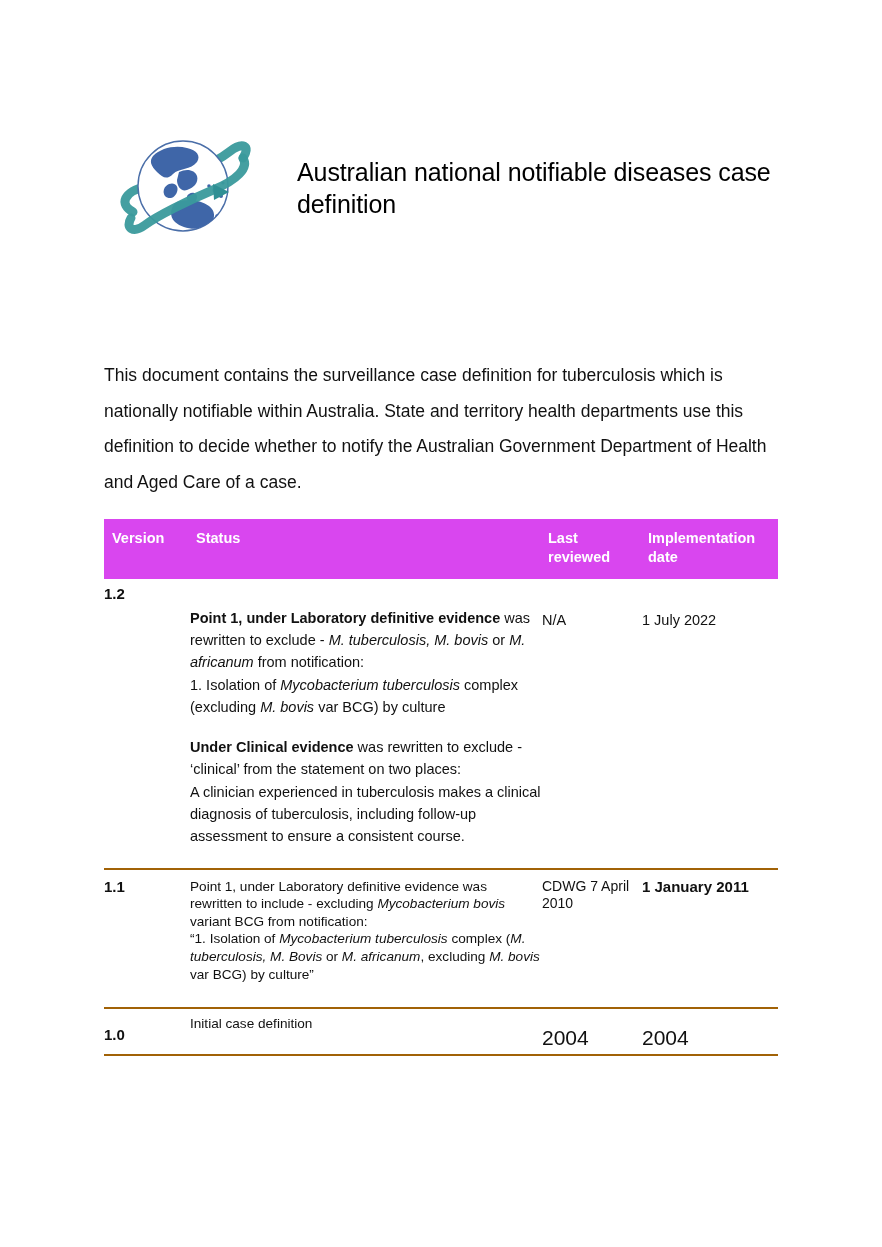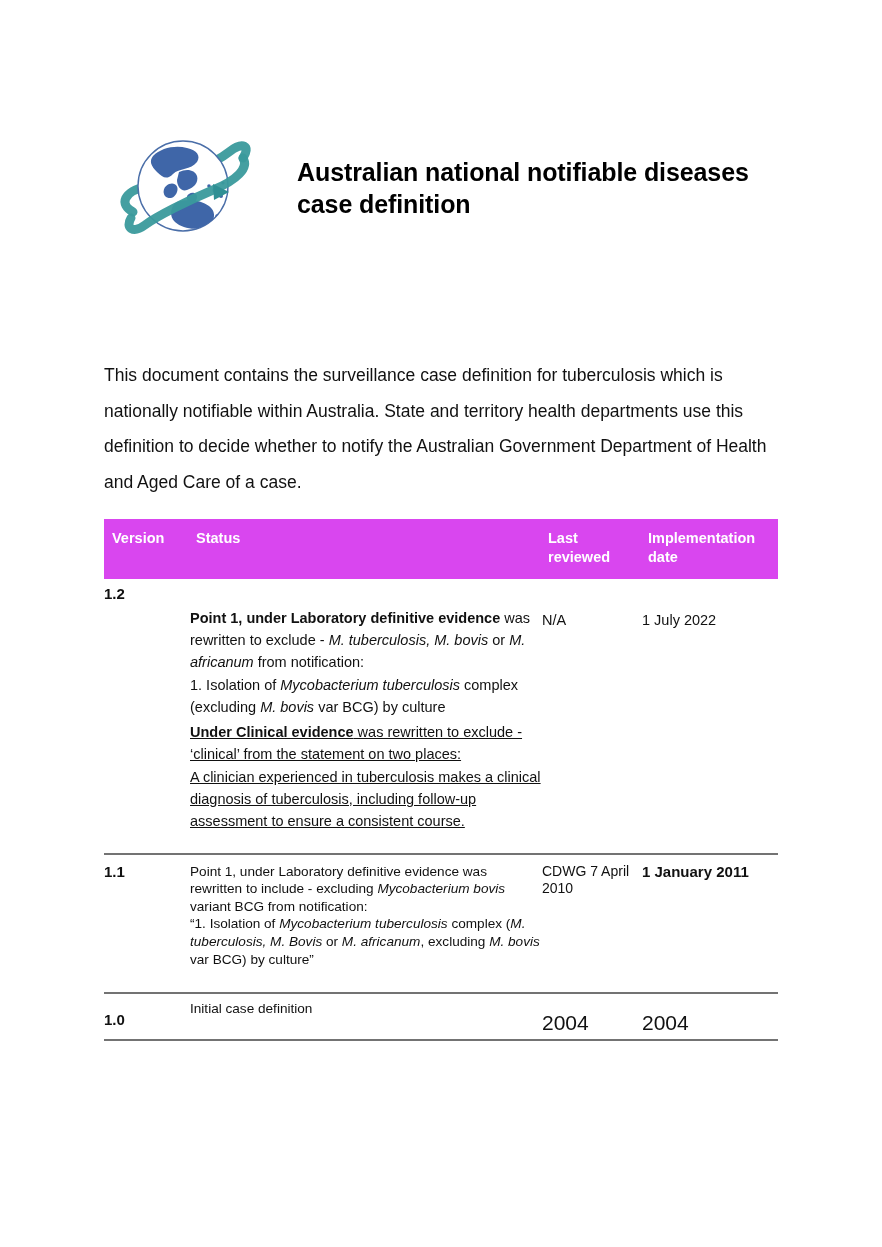--- a/index.html
+++ b/index.html
@@ -90,21 +90,21 @@
   .doc-title {
     font-size: 31px;
     font-weight: bold;
     line-height: 1.15;
     color: #000;
     margin: 0 0 6px 0;
     letter-spacing: -0.2px;
   }
   .doc-subtitle {
     font-size: 25px;
-    font-weight: bold;
+    font-weight: normal;
     line-height: 1.28;
     color: #000;
     margin: 0;
     letter-spacing: -0.1px;
   }
 
   
   .intro {
     position: absolute;
     left: 104px;
@@ -135,21 +135,21 @@
     line-height: 1.3;
   }
   .vtable th.c-version { padding-left: 8px; }
   .vtable th.c-status  { padding-left: 6px; margin-top: 31px; }
   .vtable th.c-last    { padding-left: 6px; }
   .vtable th.c-impl    { padding-left: 6px; }
 
   .vtable td {
     vertical-align: top;
     padding: 0;
-    border-bottom: 2px solid #737373;
+    border-bottom: 2px solid #a16207;
   }
 
   col.w-version { width: 86px; }
   col.w-status  { width: 352px; }
   col.w-last    { width: 100px; }
   col.w-impl    { width: 136px; }
 
   .cell-version {
     padding: 6px 0 10px 8px;
     font-size: 15px;
@@ -173,21 +173,21 @@
   .r-11 .cell-status     { font-size: 13.6px; line-height: 17.6px; padding-top: 8px; padding-bottom: 24px; }
   .r-11 .cell-version    { padding-top: 8px; }
   .r-11 .cell-last       { font-size: 14px; line-height: 17px; padding-top: 8px; }
   .r-11 .cell-impl       { font-size: 15px; font-weight: bold; padding-top: 8px; }
 
   .r-10 .cell-status     { font-size: 13.6px; line-height: 17px; padding-top: 6px; padding-bottom: 22px; }
   .r-10 .cell-version    { padding-top: 17px; }
   .r-10 .cell-date       { font-size: 21px; padding-top: 17px; }
 
   .para { margin: 0; }
-  .para + .para { margin-top: 3px; text-decoration: underline; }
+  .para + .para { margin-top: 18px; }
   em { font-style: italic; }
   strong { font-weight: bold; }
 
   
   .footer {
     position: absolute;
     left: 104px;
     top: 1160px;
     width: 674px;
     font-size: 14.5px;

